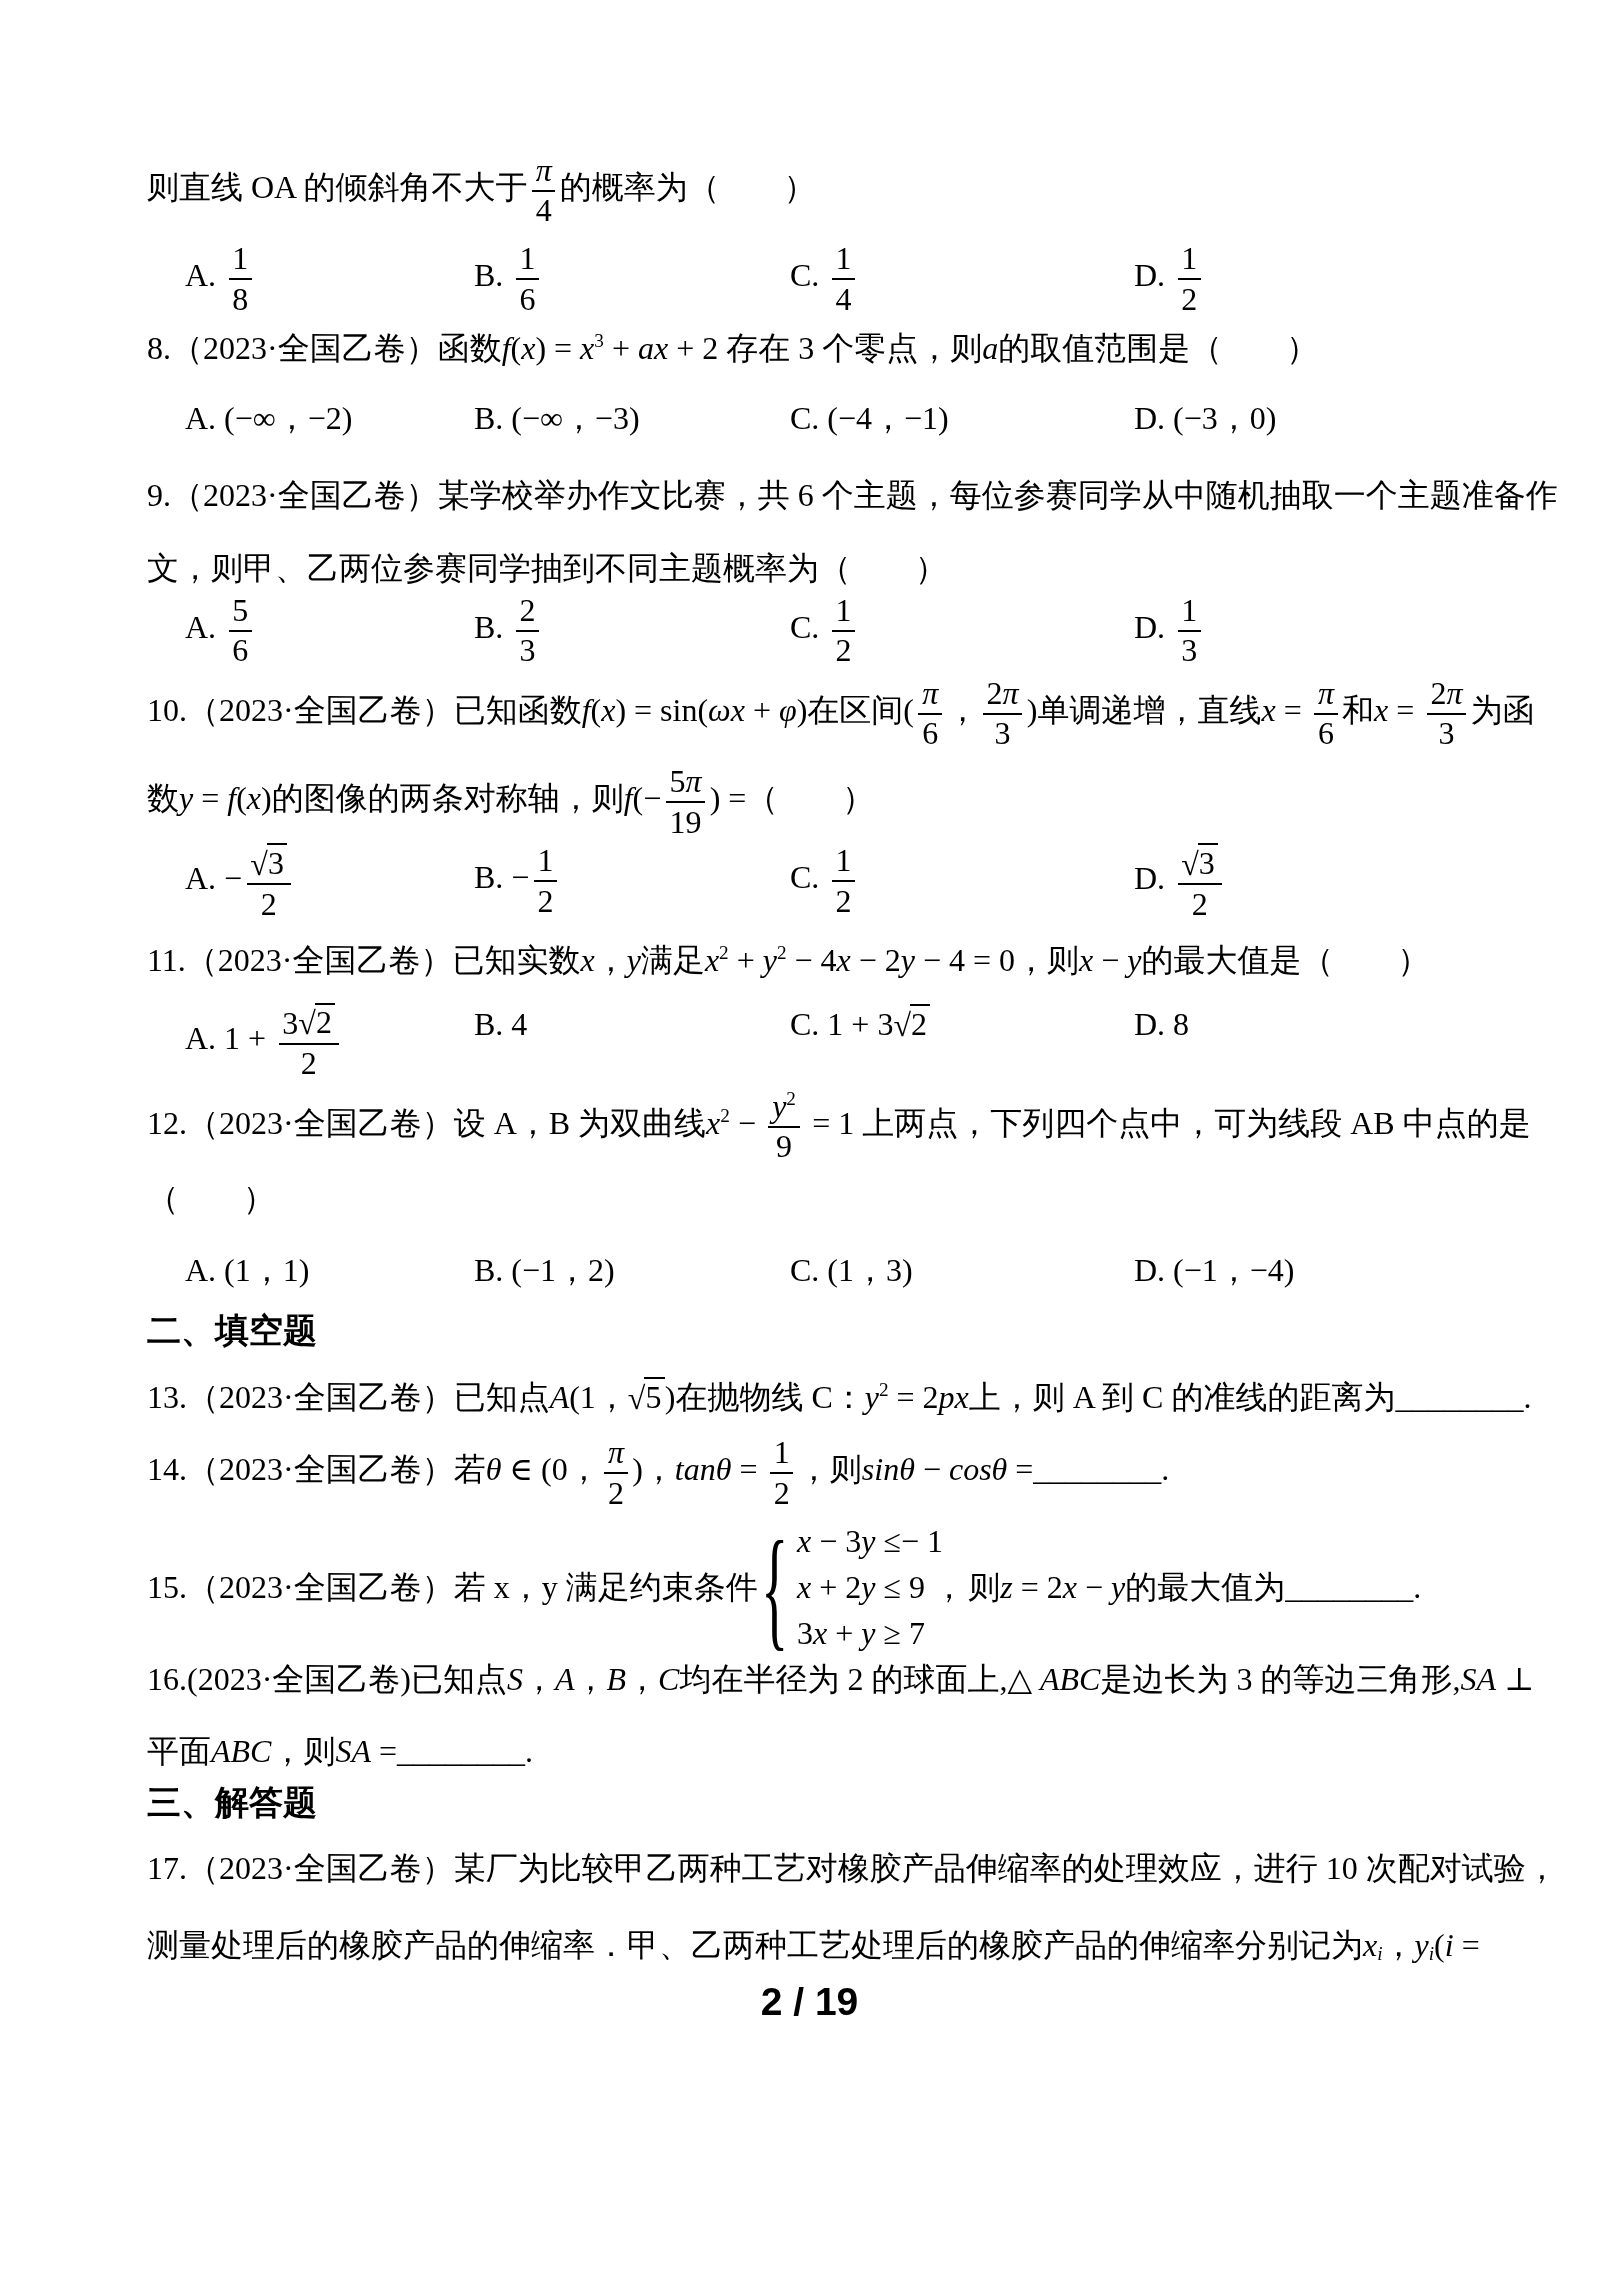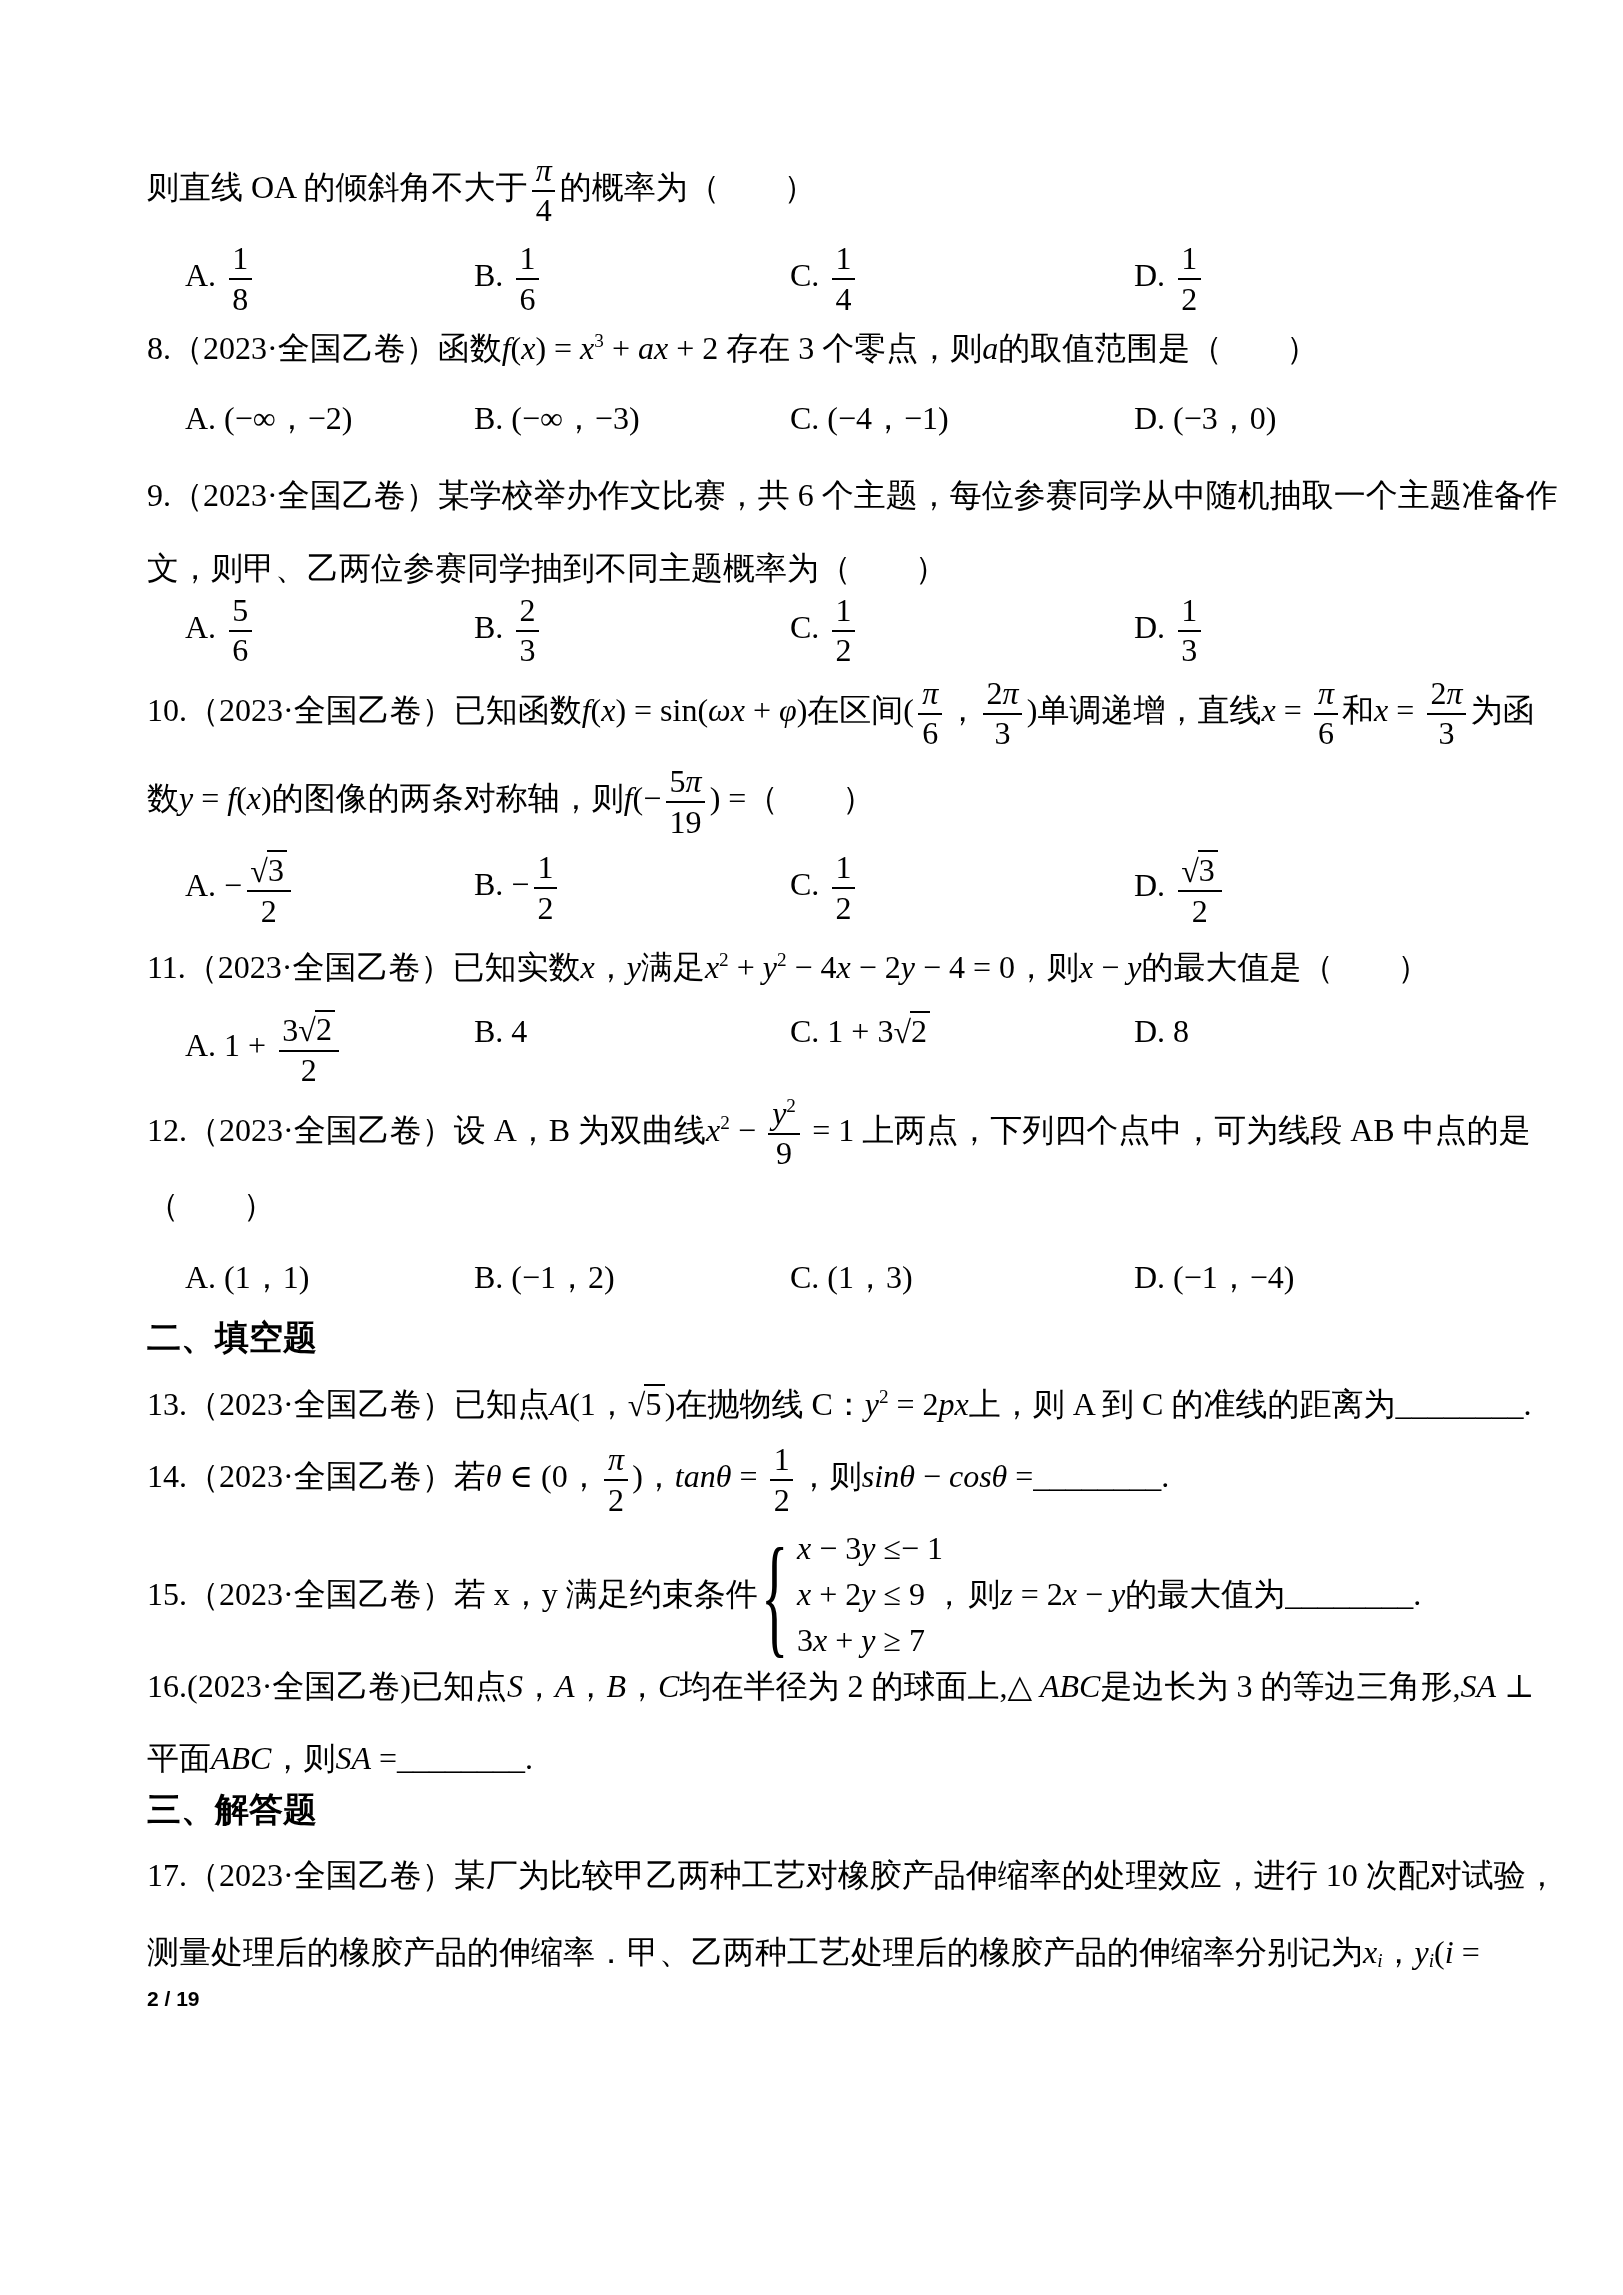--- a/index.html
+++ b/index.html
@@ -36,23 +36,23 @@
   .rsign{display:inline-block;transform:translateY(0.5px);}
   .rad{display:inline-block;border-top:2.2px solid #000;padding:0.5px 3.3px 0 1.1px;margin-left:-1.1px;line-height:1.1;}
   .it{font-style:italic;}
   
   .q15line{display:flex;align-items:center;white-space:nowrap;line-height:1.35;}
   .sys{display:inline-flex;align-items:center;margin:0 3.3px;}
   .brace{display:inline-block;font-size:57px;font-weight:300;
          transform:scaleY(2.35);transform-origin:50% 50%;margin-right:8.7px;line-height:1;}
   .cons{display:inline-flex;flex-direction:column;gap:11px;line-height:1.1;}
   .pagenum{
-    text-align:left;
+    text-align:center;
     font-family:"Liberation Sans","DejaVu Sans",sans-serif;
-    font-weight:700;font-size:21px;line-height:1.2;
+    font-weight:700;font-size:39px;line-height:1.2;
   }
 </style>
 </head>
 <body>
 
 <div class="page">
 
   <div class="line" style="margin-bottom:13.6px">则直线 OA 的倾斜角不大于<span class="frac">
         <span class="num"><span class="it">π</span></span>
         <span class="den">4</span>
@@ -114,21 +114,21 @@
       </span>，<span class="frac">
         <span class="num">2<span class="it">π</span></span>
         <span class="den">3</span>
       </span>)单调递增，直线<span class="it">x</span> = <span class="frac">
         <span class="num"><span class="it">π</span></span>
         <span class="den">6</span>
       </span>和<span class="it">x</span> = <span class="frac">
         <span class="num">2<span class="it">π</span></span>
         <span class="den">3</span>
       </span>为函</div>
-  <div class="line" style="margin-bottom:11px">数<span class="it">y</span> = <span class="it">f</span>(<span class="it">x</span>)的图像的两条对称轴，则<span class="it">f</span>(−<span class="frac">
+  <div class="line" style="margin-bottom:4px">数<span class="it">y</span> = <span class="it">f</span>(<span class="it">x</span>)的图像的两条对称轴，则<span class="it">f</span>(−<span class="frac">
         <span class="num">5<span class="it">π</span></span>
         <span class="den">19</span>
       </span>) =（　　）</div>
 
   <div class="options" style="margin-bottom:17.4px">
     <span>A. −<span class="frac">
           <span class="num"><span class="sqrt"><span class="rsign">√</span><span class="rad">3</span></span></span>
           <span class="den">2</span>
         </span></span>
     <span>B. −<span class="frac">

